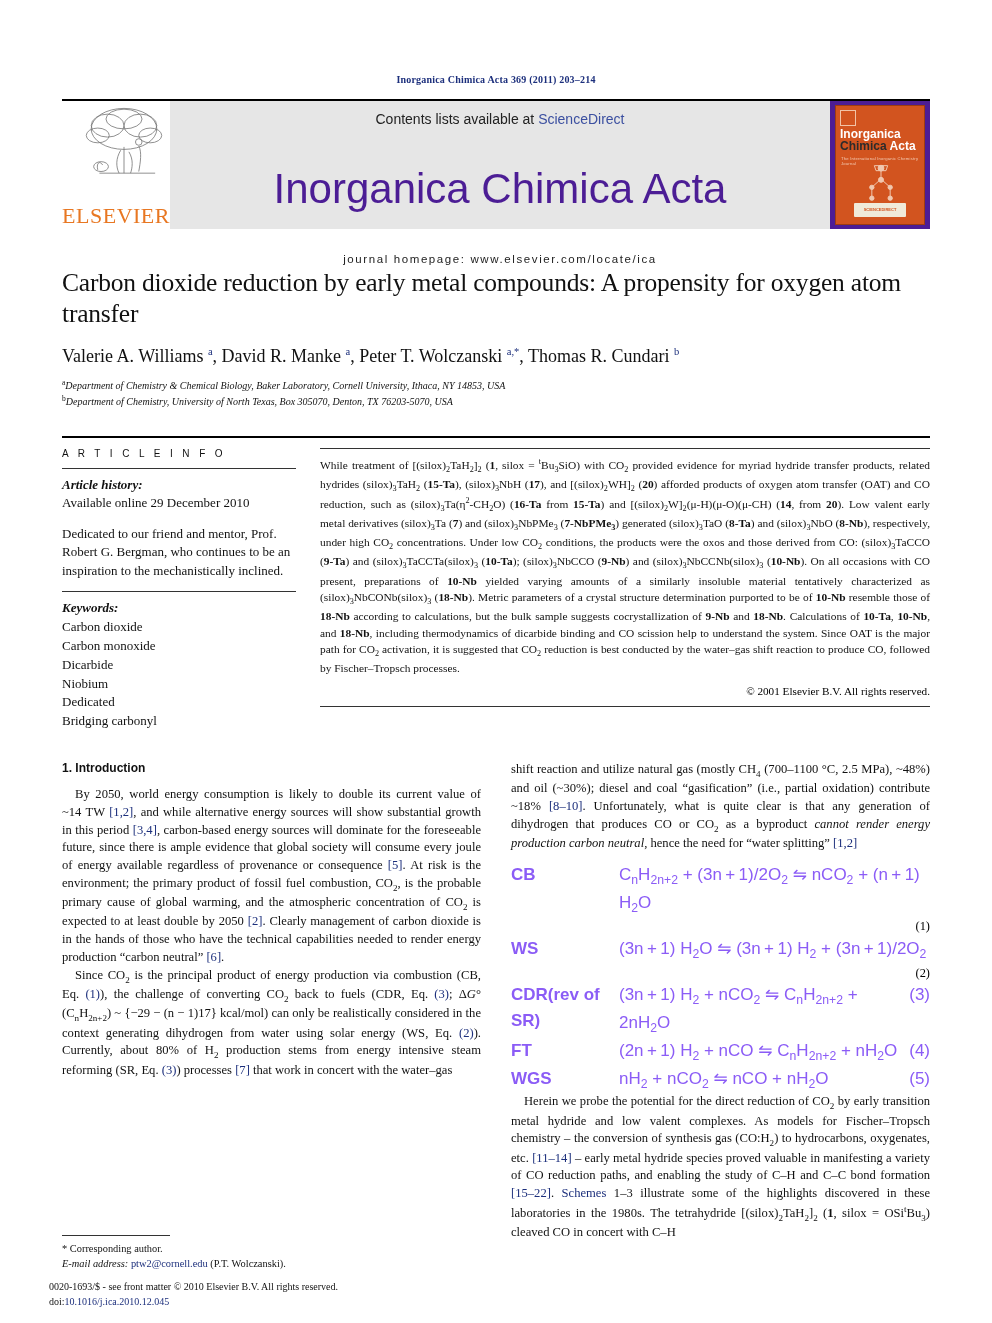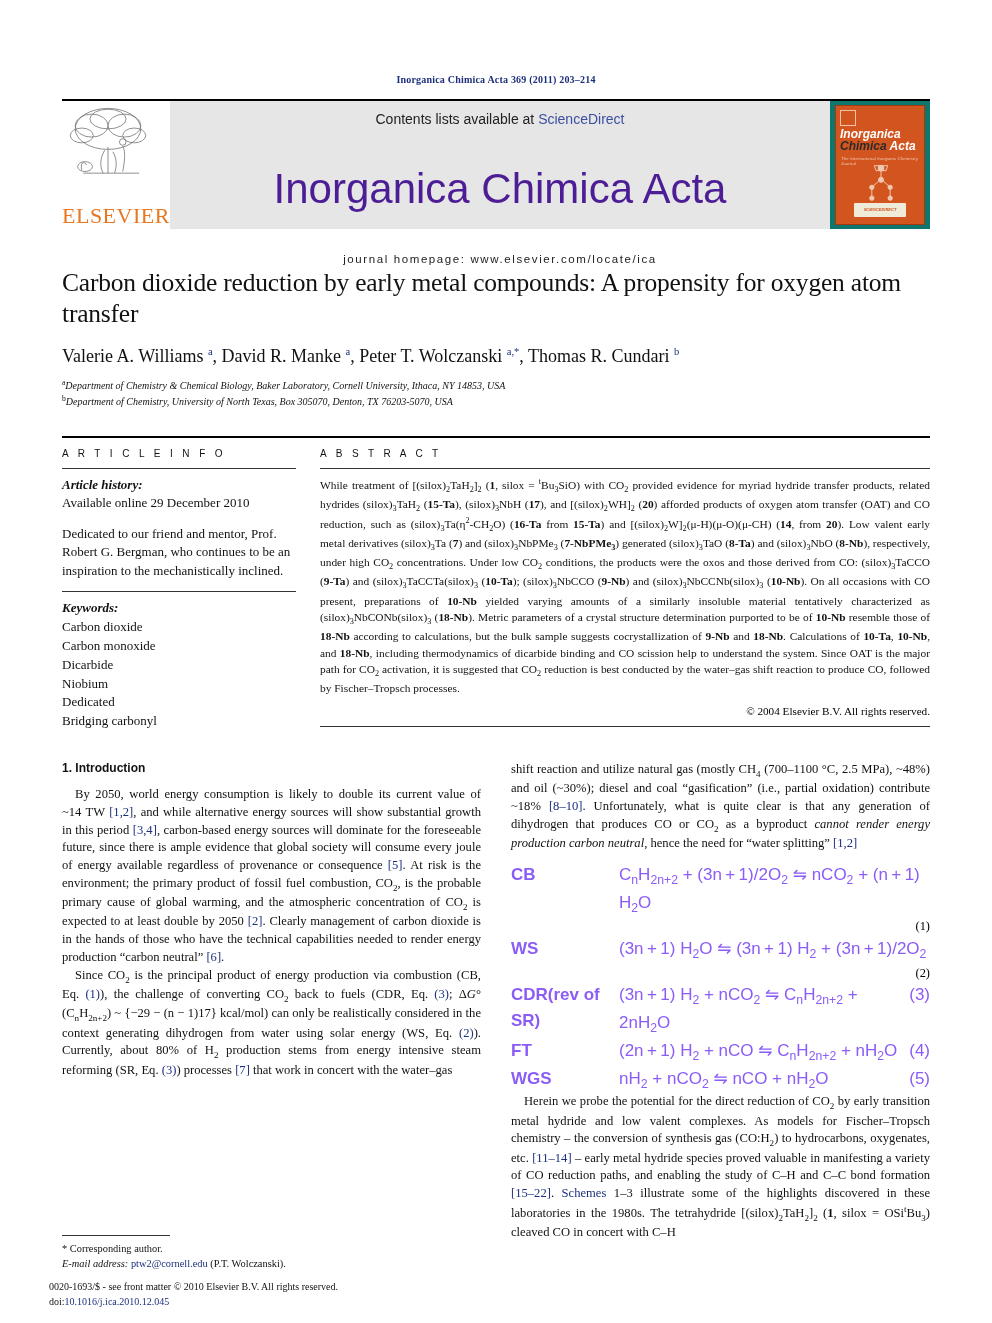--- a/index.html
+++ b/index.html
@@ -27,21 +27,21 @@
   .hdr-wrap{
     margin:14px 62px 0 62px;
     border-top:2px solid #000;
     padding-top:0;
     display:flex;
     align-items:stretch;
     height:128px;
   }
   .elsevier{
     width:108px;flex:0 0 108px;
-    display:flex;flex-direction:column;align-items:flex-start;justify-content:flex-end;
+    display:flex;flex-direction:column;align-items:flex-end;justify-content:flex-end;
     padding-bottom:2px;background:#fff;gap:21px;
   }
   .els-tree{width:92px;height:92px;display:block;}
   .els-word{
     font-family:"Liberation Serif", serif;
     font-size:22px;letter-spacing:.5px;color:#e87722;line-height:1;
     margin-top:1px;
   }
   .hdr-mid{
     flex:1;background:#e6e6e6;display:flex;flex-direction:column;
@@ -51,22 +51,22 @@
   .contents-line .sd{color:#3b4fa0;}
   .journal-name{
     font-family:Liberation Sans, sans-serif;
     font-size:42px;color:#4c1d95;line-height:1.1;margin-top:-2px;
   }
   .homepage{
     font-family:"Liberation Sans",sans-serif;
     font-size:11.5px;color:#222;letter-spacing:1.6px;
   }
   .cover{
-    width:100px;flex:0 0 100px;background:#0f766e;
-    display:flex;align-items:center;justify-content:center;font-style:italic;
+    width:100px;flex:0 0 100px;background:#4c1d95;
+    display:flex;align-items:center;justify-content:center;
   }
   .cover-img{
     width:88px;height:118px;background:#d2541f;position:relative;
     border:1px solid #9c3c11;overflow:hidden;
   }
   .cover-img .ctitle{
     position:absolute;left:4px;right:2px;top:22px;
     font-family:"Liberation Sans",sans-serif;font-weight:bold;
     font-size:12px;line-height:1.04;color:#fff;text-align:left;
   }
@@ -284,24 +284,23 @@
         <div>Carbon dioxide</div>
         <div>Carbon monoxide</div>
         <div>Dicarbide</div>
         <div>Niobium</div>
         <div>Dedicated</div>
         <div>Bridging carbonyl</div>
       </div>
     </div>
 
     <div class="col-abs">
-      <div class="sechead">A B S T R A C T</div>
       <div class="rule"></div>
       <div class="abs-body">While treatment of [(silox)<sub>2</sub>TaH<sub>2</sub>]<sub>2</sub> (<b>1</b>, silox&nbsp;=&nbsp;<sup>t</sup>Bu<sub>3</sub>SiO) with CO<sub>2</sub> provided evidence for myriad hydride transfer products, related hydrides (silox)<sub>3</sub>TaH<sub>2</sub> (<b>15-Ta</b>), (silox)<sub>3</sub>NbH (<b>17</b>), and [(silox)<sub>2</sub>WH]<sub>2</sub> (<b>20</b>) afforded products of oxygen atom transfer (OAT) and CO reduction, such as (silox)<sub>3</sub>Ta(η<sup>2</sup>-CH<sub>2</sub>O) (<b>16-Ta</b> from <b>15-Ta</b>) and [(silox)<sub>2</sub>W]<sub>2</sub>(μ-H)(μ-O)(μ-CH) (<b>14</b>, from <b>20</b>). Low valent early metal derivatives (silox)<sub>3</sub>Ta (<b>7</b>) and (silox)<sub>3</sub>NbPMe<sub>3</sub> (<b>7-NbPMe<sub>3</sub></b>) generated (silox)<sub>3</sub>TaO (<b>8-Ta</b>) and (silox)<sub>3</sub>NbO (<b>8-Nb</b>), respectively, under high CO<sub>2</sub> concentrations. Under low CO<sub>2</sub> conditions, the products were the oxos and those derived from CO: (silox)<sub>3</sub>TaCCO (<b>9-Ta</b>) and (silox)<sub>3</sub>TaCCTa(silox)<sub>3</sub> (<b>10-Ta</b>); (silox)<sub>3</sub>NbCCO (<b>9-Nb</b>) and (silox)<sub>3</sub>NbCCNb(silox)<sub>3</sub> (<b>10-Nb</b>). On all occasions with CO present, preparations of <b>10-Nb</b> yielded varying amounts of a similarly insoluble material tentatively characterized as (silox)<sub>3</sub>NbCONb(silox)<sub>3</sub> (<b>18-Nb</b>). Metric parameters of a crystal structure determination purported to be of <b>10-Nb</b> resemble those of <b>18-Nb</b> according to calculations, but the bulk sample suggests cocrystallization of <b>9-Nb</b> and <b>18-Nb</b>. Calculations of <b>10-Ta</b>, <b>10-Nb</b>, and <b>18-Nb</b>, including thermodynamics of dicarbide binding and CO scission help to understand the system. Since OAT is the major path for CO<sub>2</sub> activation, it is suggested that CO<sub>2</sub> reduction is best conducted by the water–gas shift reaction to produce CO, followed by Fischer–Tropsch processes.</div>
-      <div class="abs-copy">© 2004 Elsevier B.V. All rights reserved.</div>
+      <div class="abs-copy">© 2001 Elsevier B.V. All rights reserved.</div>
       <div class="abs-rule-bottom"></div>
     </div>
   </div>
 
   <div class="body2">
 
     <div class="bcol">
       <h2 class="secnum">1. Introduction</h2>
       <p class="bp">By 2050, world energy consumption is likely to double its current value of ~14&nbsp;TW <span class="lnk">[1,2]</span>, and while alternative energy sources will show substantial growth in this period <span class="lnk">[3,4]</span>, carbon-based energy sources will dominate for the foreseeable future, since there is ample evidence that global society will consume every joule of energy available regardless of provenance or consequence <span class="lnk">[5]</span>. At risk is the environment; the primary product of fossil fuel combustion, CO<sub>2</sub>, is the probable primary cause of global warming, and the atmospheric concentration of CO<sub>2</sub> is expected to at least double by 2050 <span class="lnk">[2]</span>. Clearly management of carbon dioxide is in the hands of those who have the technical capabilities needed to render energy production “carbon neutral” <span class="lnk">[6]</span>.</p>
       <p class="bp">Since CO<sub>2</sub> is the principal product of energy production via combustion (CB, Eq. <span class="lnk">(1)</span>), the challenge of converting CO<sub>2</sub> back to fuels (CDR, Eq. <span class="lnk">(3)</span>; Δ<i>G</i>°(C<sub>n</sub>H<sub>2n+2</sub>) ~ {−29 − (n − 1)17} kcal/mol) can only be realistically considered in the context generating dihydrogen from water using solar energy (WS, Eq. <span class="lnk">(2)</span>). Currently, about 80% of H<sub>2</sub> production stems from energy intensive steam reforming (SR, Eq. <span class="lnk">(3)</span>) processes <span class="lnk">[7]</span> that work in concert with the water–gas</p>

